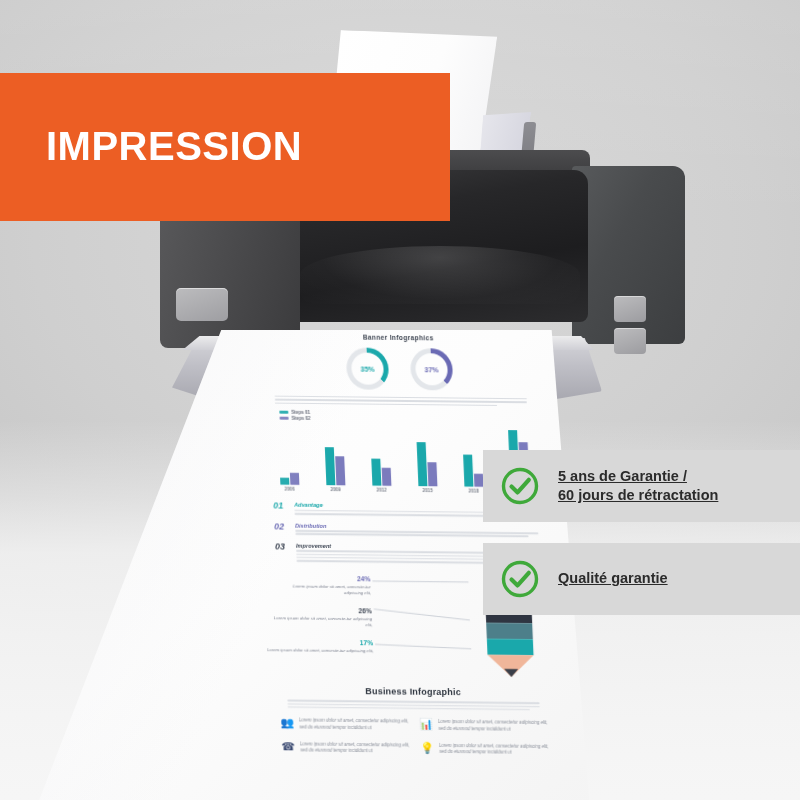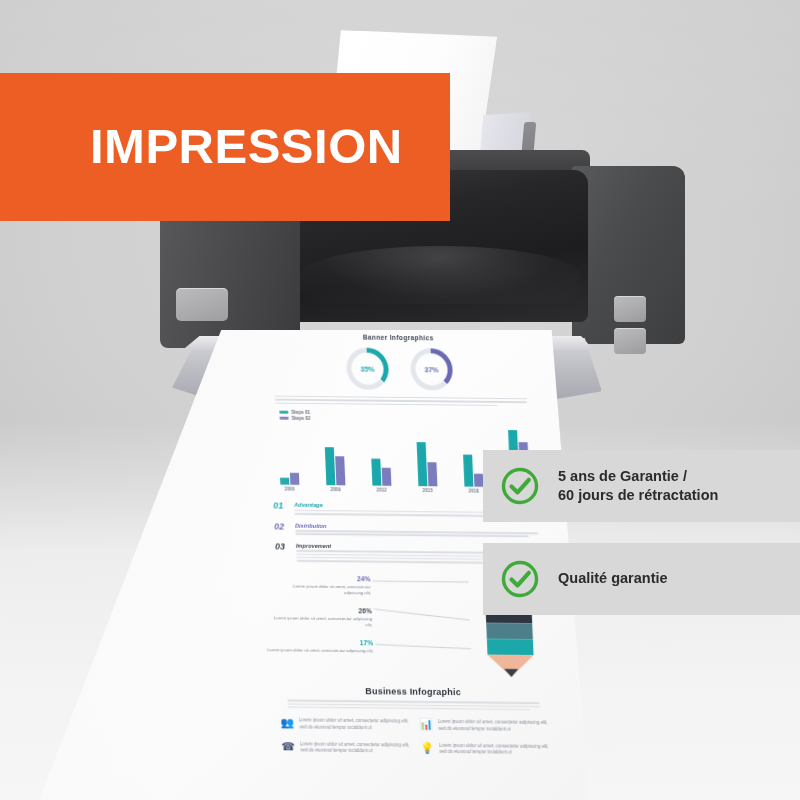--- a/index.html
+++ b/index.html
@@ -212,37 +212,36 @@
 
   
   .banner {
     position:absolute; left:0; top:73px; width:450px; height:148px;
     background:#ec5e24;
     display:flex; flex-direction:column; justify-content:center;
     padding-left:46px;
     z-index:30;
   }
   .banner-line {
-    color:#ffffff; font-weight:bold; font-size:49px; line-height:1.18;
+    color:#ffffff; font-weight:bold; font-size:40px; line-height:1.18;
     letter-spacing:.5px;
-    margin-left:44px;
   }
 
   
   .callouts { position:absolute; left:483px; top:450px; width:317px; z-index:25; }
   .callout {
     background:#d8d8d8;
     display:flex; align-items:center; gap:18px;
     padding:13px 14px 13px 17px;
     margin-bottom:21px;
     min-height:72px;
   }
   .callout:last-child { margin-bottom:0; }
   .chk { width:40px; height:40px; flex-shrink:0; }
-  .cotxt { font-size:14.5px; font-weight:bold; color:#2b2b2b; line-height:1.32; }
+  .cotxt { font-size:14.5px; font-weight:bold; color:#2b2b2b; line-height:1.32;text-decoration:underline; }
 </style>
 </head>
 <body>
 
 <div id="stage">
 
   <div class="bg"></div>
   <div class="bg-vig"></div>
   <div class="floor"></div>
 

